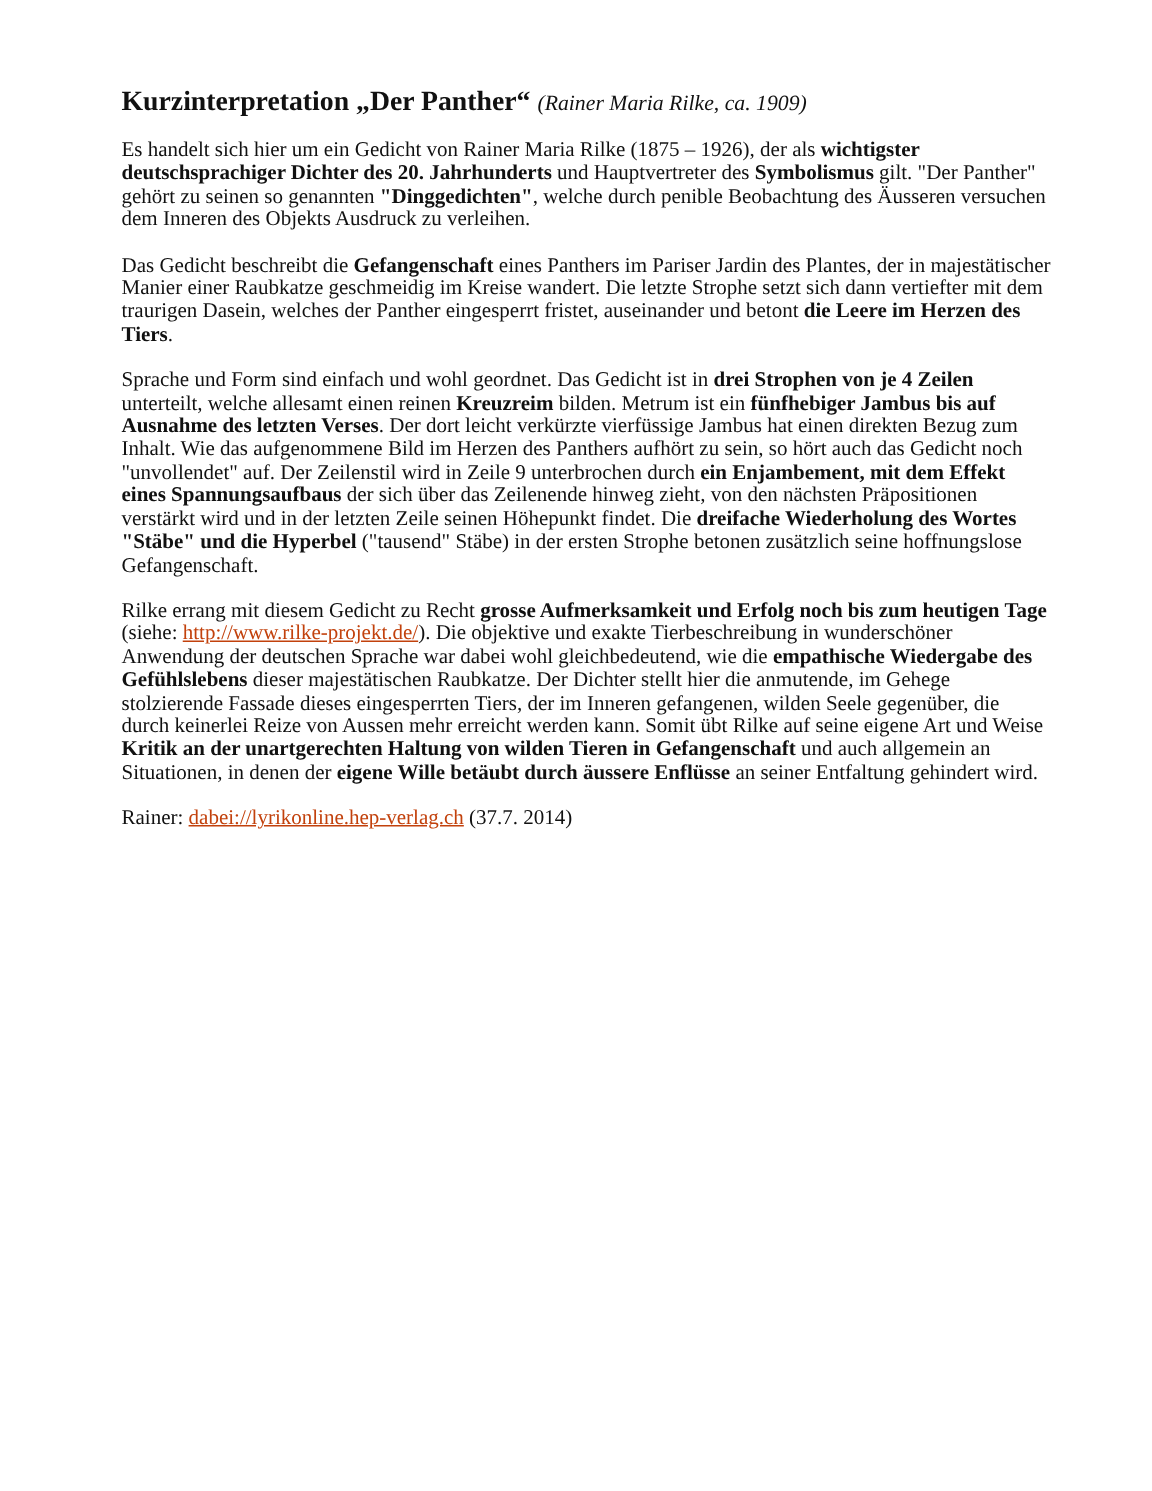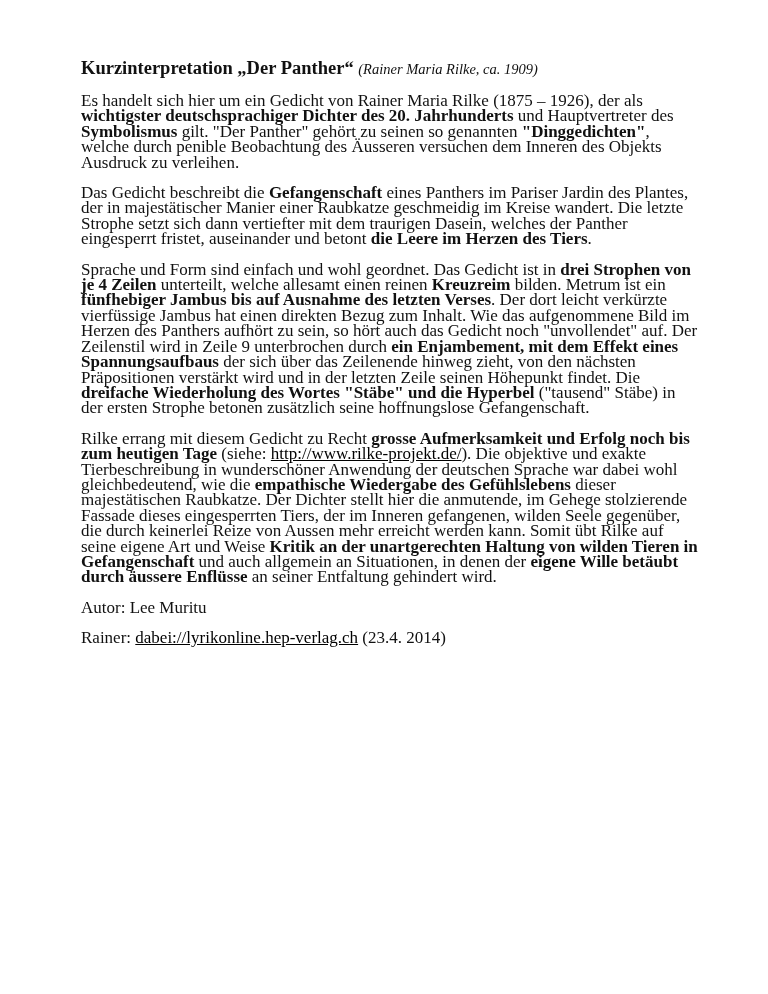--- a/index.html
+++ b/index.html
@@ -28,44 +28,43 @@
       font-weight: bold;
       white-space: nowrap;
     }
     .title .subtitle {
       font-weight: normal;
       font-style: italic;
       font-size: 14.5px;
     }
     p.para {
       margin: 0 0 15px 0;
-      font-size: 17px;
+      font-size: 14px;
       line-height: 15.4px;
     }
     .title + p.para { margin-top: 13px; }
     b { font-weight: bold; }
     a.link {
-      color: #000000;
+      color: #c2410c;
       text-decoration: underline;
     }
     .author { margin-top: 0; }
     .source { margin-top: 49px; }
   </style>
 </head>
 <body>
 
 <div class="page">
   <h1 class="title">
     <span>Kurzinterpretation „Der Panther“</span>
     <span class="subtitle">(Rainer Maria Rilke, ca. 1909)</span>
   </h1>
 
   <p class="para"><span>Es handelt sich hier um ein Gedicht von Rainer Maria Rilke (1875 – 1926), der als </span><b>wichtigster deutschsprachiger Dichter des 20. Jahrhunderts</b><span> und Hauptvertreter des </span><b>Symbolismus</b><span> gilt. "Der Panther" gehört zu seinen so genannten </span><b>"Dinggedichten"</b><span>, welche durch penible Beobachtung des Äusseren versuchen dem Inneren des Objekts Ausdruck zu verleihen.</span></p>
   <p class="para"><span>Das Gedicht beschreibt die </span><b>Gefangenschaft</b><span> eines Panthers im Pariser Jardin des Plantes, der in majestätischer Manier einer Raubkatze geschmeidig im Kreise wandert. Die letzte Strophe setzt sich dann vertiefter mit dem traurigen Dasein, welches der Panther eingesperrt fristet, auseinander und betont </span><b>die Leere im Herzen des Tiers</b><span>.</span></p>
   <p class="para"><span>Sprache und Form sind einfach und wohl geordnet. Das Gedicht ist in </span><b>drei Strophen von je 4 Zeilen</b><span> unterteilt, welche allesamt einen reinen </span><b>Kreuzreim</b><span> bilden. Metrum ist ein </span><b>fünfhebiger Jambus bis auf Ausnahme des letzten Verses</b><span>. Der dort leicht verkürzte vierfüssige Jambus hat einen direkten Bezug zum Inhalt. Wie das aufgenommene Bild im Herzen des Panthers aufhört zu sein, so hört auch das Gedicht noch "unvollendet" auf. Der Zeilenstil wird in Zeile 9 unterbrochen durch </span><b>ein Enjambement, mit dem Effekt eines Spannungsaufbaus</b><span> der sich über das Zeilenende hinweg zieht, von den nächsten Präpositionen verstärkt wird und in der letzten Zeile seinen Höhepunkt findet. Die </span><b>dreifache Wiederholung des Wortes "Stäbe" und die Hyperbel</b><span> ("tausend" Stäbe) in der ersten Strophe betonen zusätzlich seine hoffnungslose Gefangenschaft.</span></p>
   <p class="para"><span>Rilke errang mit diesem Gedicht zu Recht </span><b>grosse Aufmerksamkeit und Erfolg noch bis zum heutigen Tage</b><span> (siehe: </span><a class="link" href="#">http://www.rilke-projekt.de/</a><span>). Die objektive und exakte Tierbeschreibung in wunderschöner Anwendung der deutschen Sprache war dabei wohl gleichbedeutend, wie die </span><b>empathische Wiedergabe des Gefühlslebens</b><span> dieser majestätischen Raubkatze. Der Dichter stellt hier die anmutende, im Gehege stolzierende Fassade dieses eingesperrten Tiers, der im Inneren gefangenen, wilden Seele gegenüber, die durch keinerlei Reize von Aussen mehr erreicht werden kann. Somit übt Rilke auf seine eigene Art und Weise </span><b>Kritik an der unartgerechten Haltung von wilden Tieren in Gefangenschaft</b><span> und auch allgemein an Situationen, in denen der </span><b>eigene Wille betäubt durch äussere Enflüsse</b><span> an seiner Entfaltung gehindert wird.</span></p>
 
-  <p class="para author">Autor: Lee Muritu</p>
 
   <p class="para source">
-    <span>Rainer: </span><a class="link" href="#">dabei://lyrikonline.hep-verlag.ch</a><span> (23.4. 2014)</span>
+    <span>Rainer: </span><a class="link" href="#">dabei://lyrikonline.hep-verlag.ch</a><span> (37.7. 2014)</span>
   </p>
 </div>
 
 </body></html>

